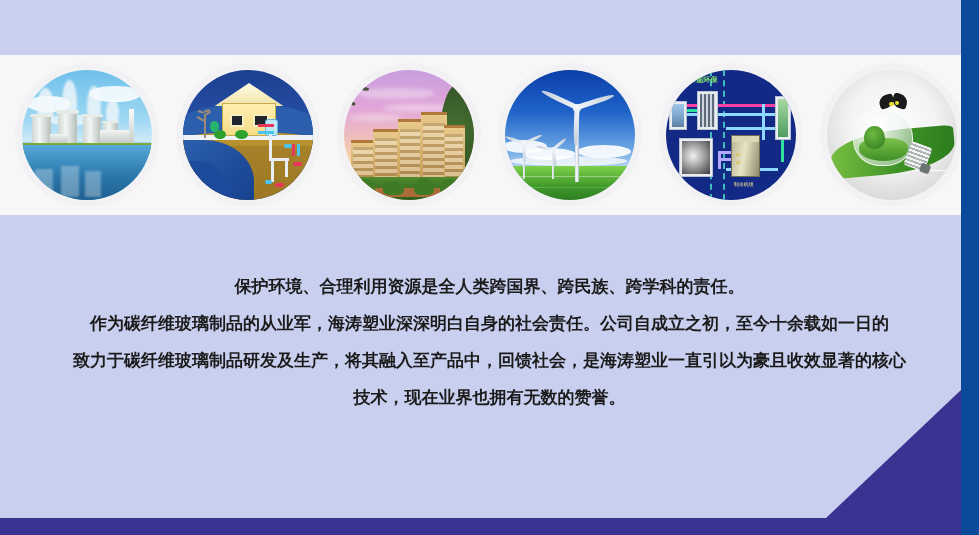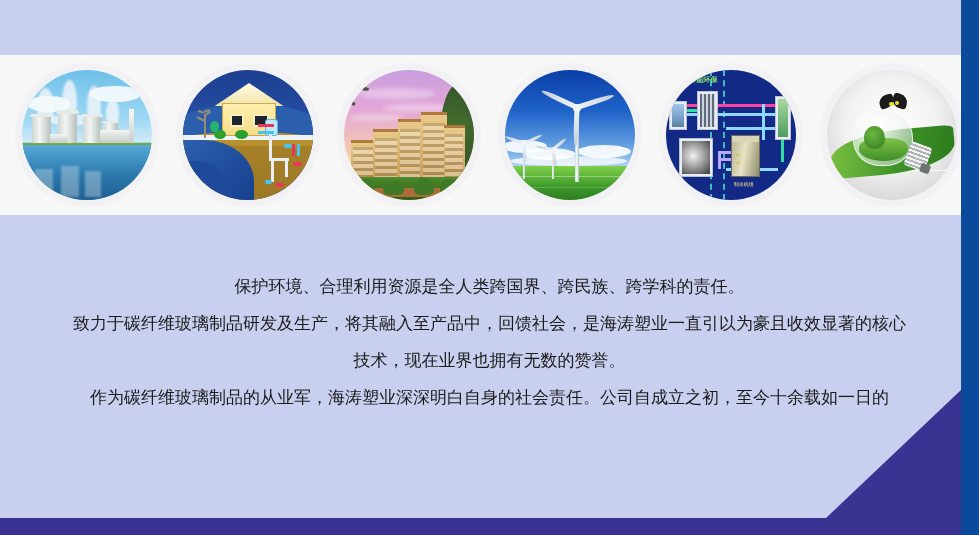--- a/index.html
+++ b/index.html
@@ -143,20 +143,21 @@
   .c6 .bline{position:absolute;left:4%;bottom:22%;width:92%;height:1px;background:rgba(255,255,255,.8);}
 
   
   #copy{
     position:absolute; left:0; top:268px; width:979px;
     text-align:center;
     color:#1b1b1b;
     font-size:17px;
     line-height:37px;
     font-family:"DejaVu Sans","Liberation Sans",sans-serif;
+    font-weight:bold;
   }
   #copy p{ padding:0 70px; }
 
   
   #corner-wedge{
     position:absolute; right:18px; bottom:17px;
     width:135px; height:128px;
     background:#3b3392;
     clip-path:polygon(100% 0, 100% 100%, 0 100%);
   }
@@ -354,21 +355,21 @@
             <div class="wingdot" style="left:56%;top:40%;width:13%;height:22%;"></div>
           </div>
         </div>
       </div>
 
     </div>
   </div>
 
   <div id="copy">
     <p>保护环境、合理利用资源是全人类跨国界、跨民族、跨学科的责任。</p>
+    <p>作为碳纤维玻璃制品的从业军，海涛塑业深深明白自身的社会责任。公司自成立之初，至今十余载如一日的</p>
     <p>致力于碳纤维玻璃制品研发及生产，将其融入至产品中，回馈社会，是海涛塑业一直引以为豪且收效显著的核心技术，现在业界也拥有无数的赞誉。</p>
-    <p>作为碳纤维玻璃制品的从业军，海涛塑业深深明白自身的社会责任。公司自成立之初，至今十余载如一日的</p>
   </div>
 
   <div id="corner-wedge"></div>
   <div id="bottom-bar"></div>
   <div id="right-bar"></div>
 
 </div>
 
 </body></html>

